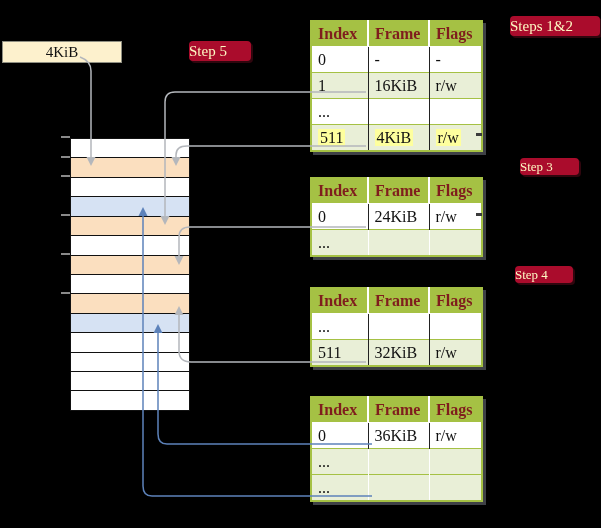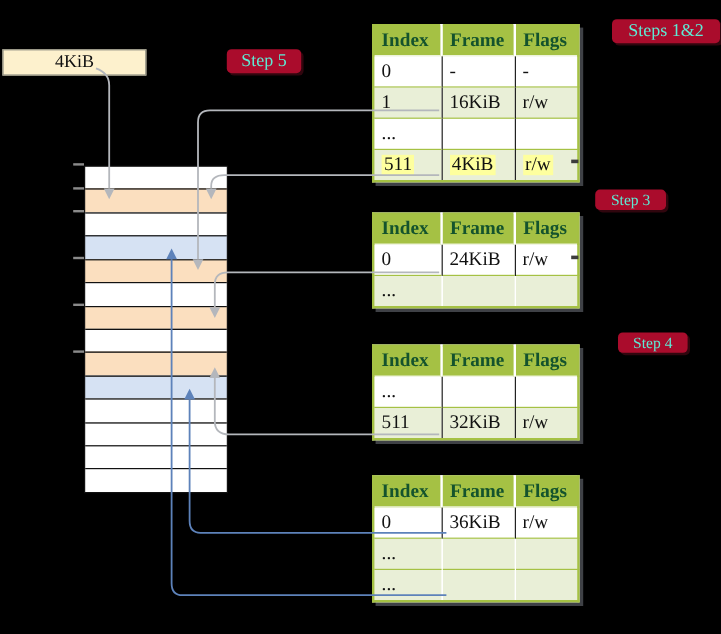--- a/index.html
+++ b/index.html
@@ -23,41 +23,41 @@
   .mrow:first-child{border-top:none;}
   .mrow.white{background:#fff;} .mrow.orange{background:var(--row-orange);}
   .mrow.blue{background:var(--row-blue);}
   .tick{position:absolute;left:61px;width:9px;height:2px;background:var(--tick-gray);}
   
   .tbl-wrap{position:absolute;left:310px;width:171px;}
   #table1{top:20px;} #table2{top:177px;} #table3{top:287px;} #table4{top:396px;}
   table.pt{border-collapse:collapse;width:171px;table-layout:fixed;
            border:2px solid var(--table-green);background:#fff;
            box-shadow:3px 3px 0 #3f4146;}
-  table.pt th{background:var(--table-green);color:#14532d;font-weight:bold;font-size:16px;
+  table.pt th{background:var(--table-green);color:#7f1d1d;font-weight:bold;font-size:16px;
               text-align:left;padding:0 0 0 6px;height:24px;border-left:2px solid #fff;
               border-bottom:1px solid #fff;}
   table.pt th:first-child{border-left:none;}
   table.pt td{font-size:16px;color:#111;height:25px;padding:0 0 0 6px;
               border-top:1px solid var(--table-green);border-left:1px solid #222;
               overflow:hidden;white-space:nowrap;}
   table.pt td:first-child{border-left:none;}
   table.pt tr.green td{background:var(--row-green);}
   table.pt tr.white td{background:#fff;}
   table.pt tr.pale td{border-left:1px solid #fff;}
   table.pt tr.pale td:first-child{border-left:none;}
   .hl{background:var(--highlight-yellow);padding:0 2px;}
   
-  .badge{position:absolute;background:var(--badge-red);color:#5eead4;border-radius:4px;
-         display:flex;align-items:center;justify-content:center;
+  .badge{position:absolute;background:var(--badge-red);color:#fef9c3;border-radius:4px;
+         display:flex;align-items:center;
          box-shadow:2px 2px 0 #30060e;}
   #badge-step0{left:189px;top:41px;width:62px;height:20px;font-size:15px;}
   #badge-steps12{left:510px;top:16px;width:90px;height:20px;font-size:15px;}
-  #badge-step3{left:496px;top:158px;width:59px;height:17px;font-size:13px;}
-  #badge-step4{left:515px;top:277px;width:58px;height:17px;font-size:13px;}
+  #badge-step3{left:520px;top:158px;width:59px;height:17px;font-size:13px;}
+  #badge-step4{left:515px;top:266px;width:58px;height:17px;font-size:13px;}
   
   svg.overlay{position:absolute;left:0;top:0;width:601px;height:528px;pointer-events:none;}
   .cgray{stroke:var(--arrow-gray);stroke-width:1.5;fill:none;}
   .cblue{stroke:var(--arrow-blue);stroke-width:1.5;fill:none;}
   .hgray{fill:var(--arrow-gray);} .hblue{fill:var(--arrow-blue);}
   .stub{position:absolute;width:6px;height:3px;background:#3c3c3c;}
 </style>
 </head>
 <body>
 

